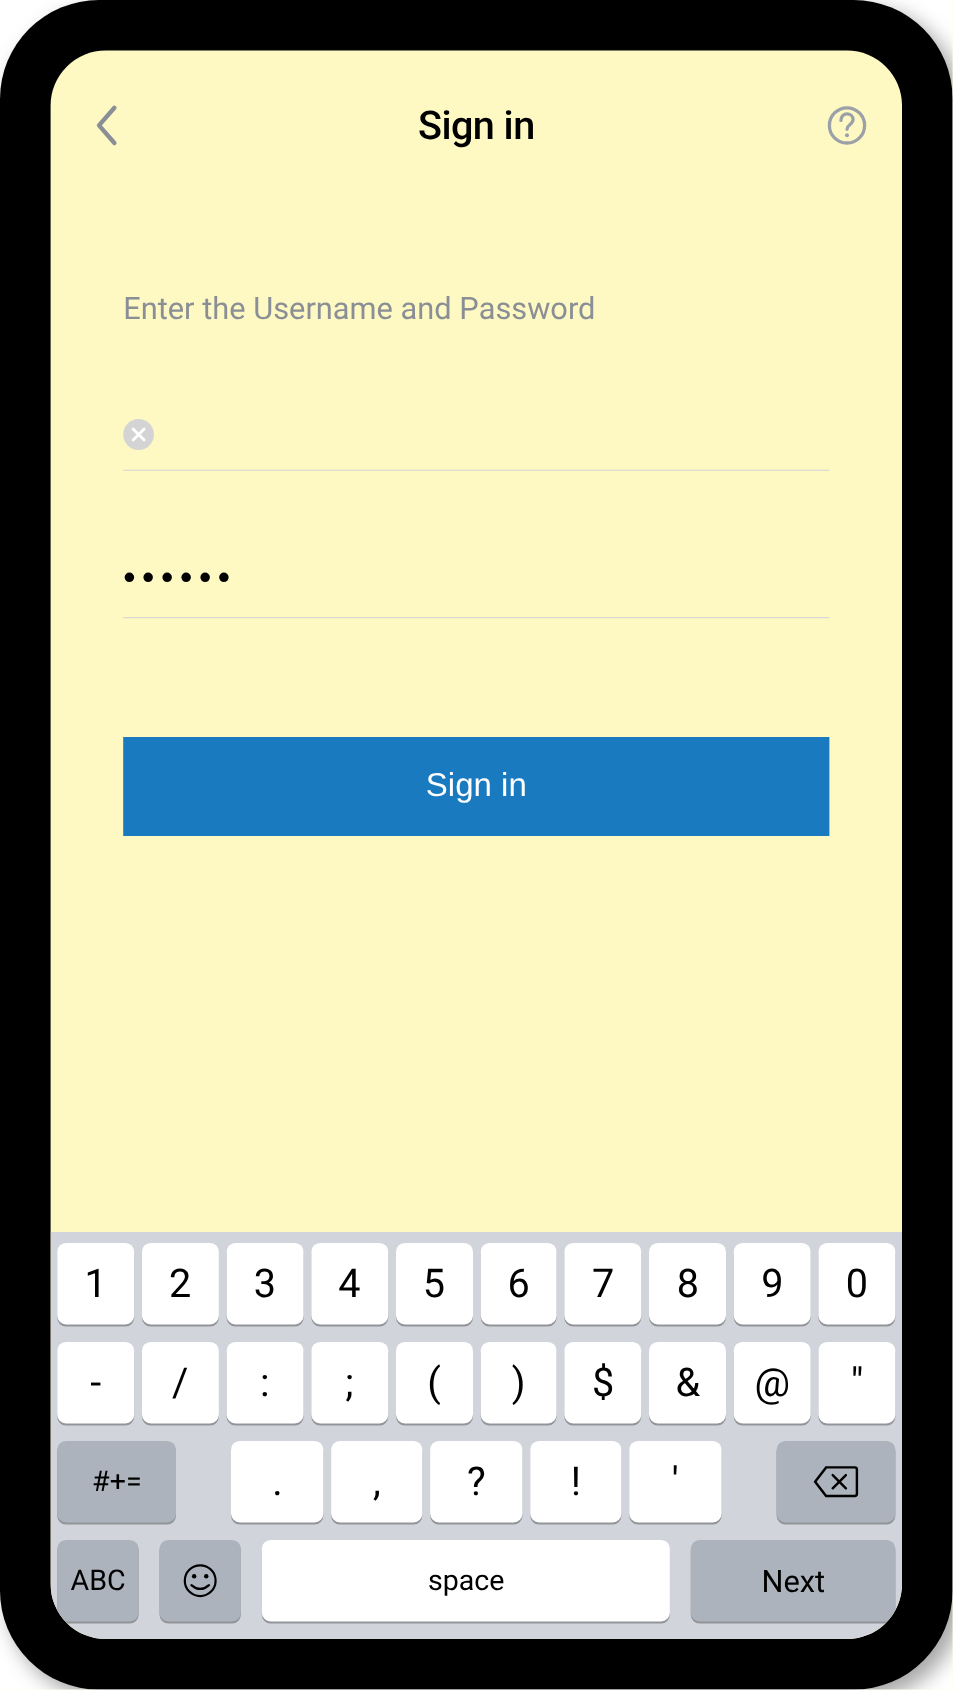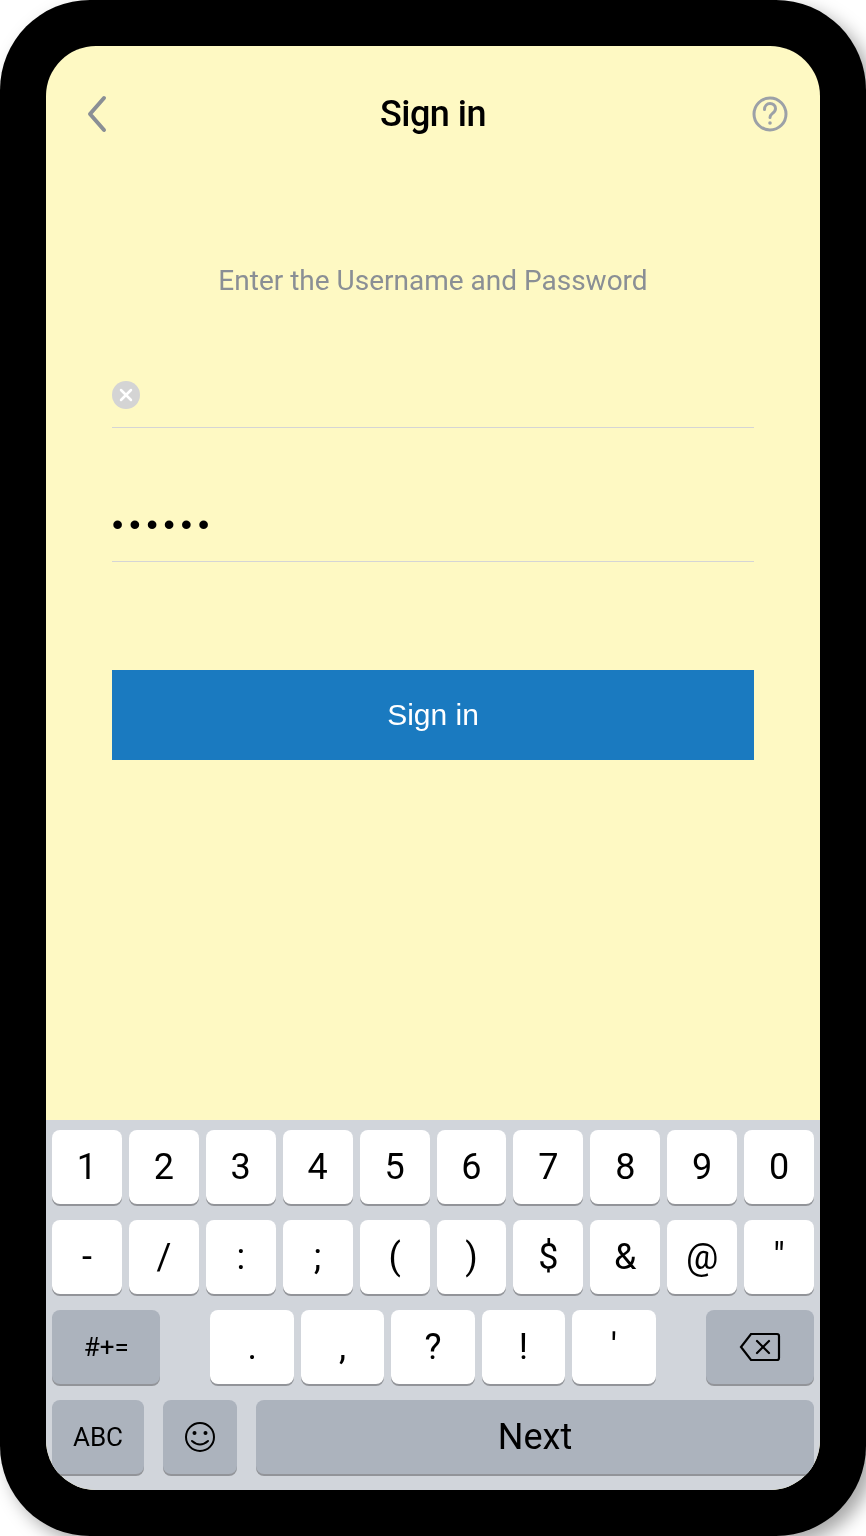--- a/index.html
+++ b/index.html
@@ -61,21 +61,21 @@
     align-items: center;
     justify-content: center;
     cursor: pointer;
   }
   
   .content {
     flex: 1;
     padding: 0 66px;
     display: flex;
     flex-direction: column;
-    align-items: center;
+    align-items: flex-start;
   }
   .instruction {
     margin-top: 110px;
     font-size: 28px;
     color: #8a8f95;
     text-align: center;
   }
   .field {
     width: 100%;
     margin-top: 84px;
@@ -251,18 +251,19 @@
       <div class="kb-row">
         <button class="kb-key gray small-text wabc">ABC</button>
         <button class="kb-key gray wemoji">
           <svg width="34" height="34" viewBox="0 0 34 34">
             <circle cx="17" cy="17" r="14" fill="none" stroke="#000" stroke-width="2"></circle>
             <circle cx="11.5" cy="13" r="2" fill="#000"></circle>
             <circle cx="22.5" cy="13" r="2" fill="#000"></circle>
             <path d="M9 21 Q17 28 25 21" fill="none" stroke="#000" stroke-width="2" stroke-linecap="round"></path>
           </svg>
         </button>
-        <button class="kb-key gray small-text wnext" style="font-size:36px">Next</button>
+        <button class="kb-key small-text wspace">space</button>
+        <button class="kb-key gray small-text wnext" style="font-size:28px">Next</button>
       </div>
     </div>
 
   </div>
 </div>
 
 </body></html>

